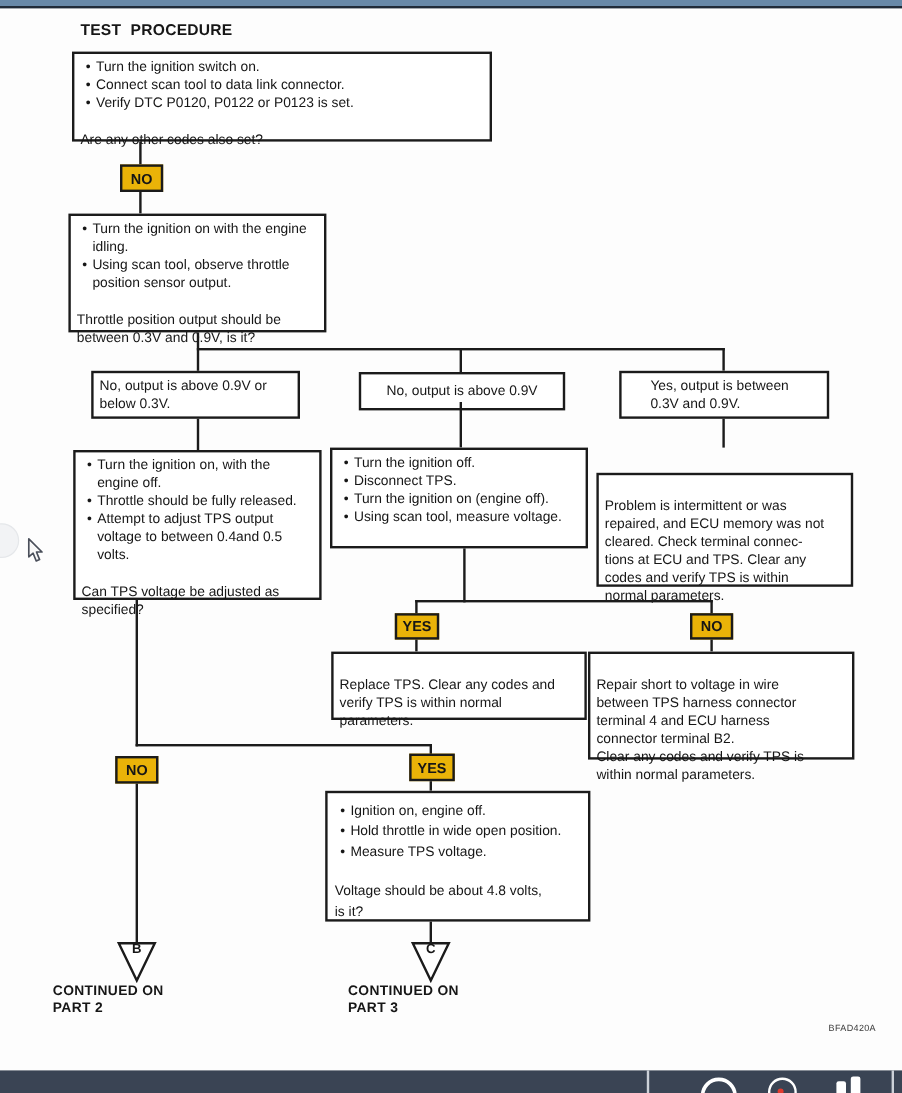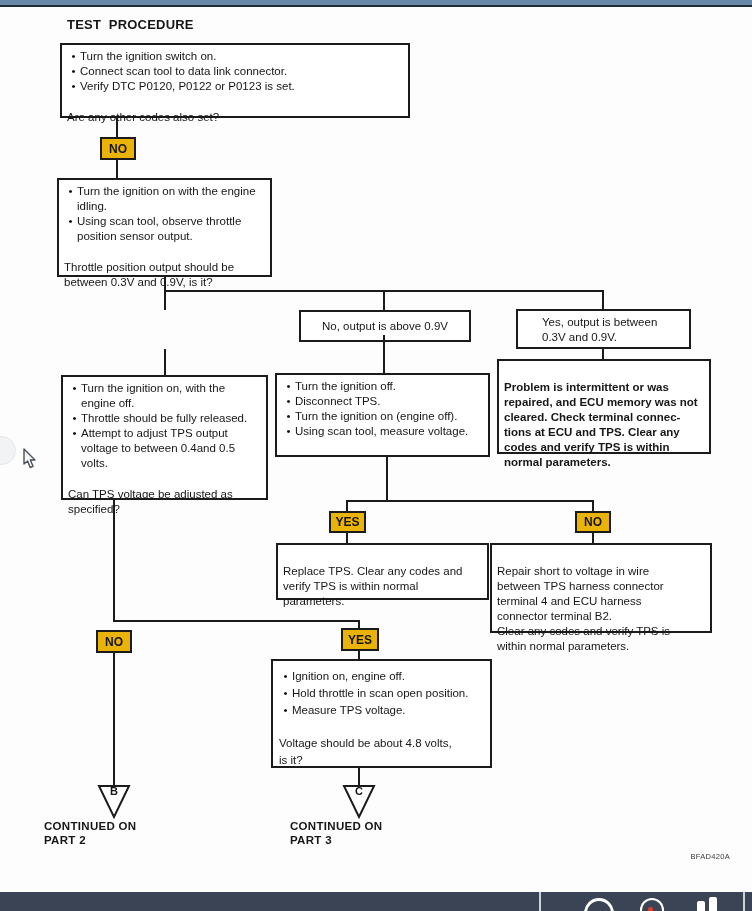--- a/index.html
+++ b/index.html
@@ -81,20 +81,23 @@
         <span>Using scan tool, observe throttle position sensor output.</span>
       </div>
     <div class="question">Throttle position output should be between 0.3V and 0.9V, is it?</div>
   </div>
 
   <div class="vline" style="left:164px;top:277px;height:33px;"></div>
   <div class="hline" style="left:164px;top:290px;width:440px;"></div>
   <div class="vline" style="left:383px;top:290px;height:21px;"></div>
   <div class="vline" style="left:602px;top:290px;height:19px;"></div>
 
+  <div class="box" style="left:76px;top:309px;width:174px;height:40px;">
+    <span>No, output is above 0.9V or below 0.3V.</span>
+  </div>
   <div class="box centered" style="left:299px;top:310px;width:172px;height:25px;padding:14px;">
     <span>No, output is above 0.9V</span>
   </div>
   <div class="box" style="left:516px;top:309px;width:175px;height:40px;padding-left:24px;">
     <span>Yes, output is between 0.3V and 0.9V.</span>
   </div>
 
   <div class="vline" style="left:164px;top:349px;height:26px;"></div>
   <div class="vline" style="left:383px;top:335px;height:38px;"></div>
   <div class="vline" style="left:602px;top:349px;height:24px;"></div>
@@ -127,21 +130,21 @@
     <div class="bullet">
         <span class="marker">•</span>
         <span>Turn the ignition on (engine off).</span>
       </div>
     <div class="bullet">
         <span class="marker">•</span>
         <span>Using scan tool, measure voltage.</span>
       </div>
   </div>
 
-  <div class="box preline" style="left:497px;top:359px;width:214px;height:95px;font-weight:bold;">
+  <div class="box preline" style="left:497px;top:394px;width:214px;height:95px;">
     <span>Problem is intermittent or was
 repaired, and ECU memory was not
 cleared. Check terminal connec-
 tions at ECU and TPS. Clear any
 codes and verify TPS is within
 normal parameters.</span>
   </div>
 
   <div class="vline" style="left:386px;top:457px;height:45px;"></div>
   <div class="hline" style="left:346px;top:500px;width:248px;"></div>
@@ -186,21 +189,21 @@
   <div class="vline" style="left:113px;top:653px;height:132px;"></div>
   <div class="vline" style="left:358px;top:651px;height:8px;"></div>
 
   <div class="box" style="left:271px;top:659px;width:221px;height:109px;padding:7px 6px;line-height:17px;">
     <div class="bullet">
         <span class="marker">•</span>
         <span>Ignition on, engine off.</span>
       </div>
     <div class="bullet">
         <span class="marker">•</span>
-        <span>Hold throttle in scan open position.</span>
+        <span>Hold throttle in wide open position.</span>
       </div>
     <div class="bullet">
         <span class="marker">•</span>
         <span>Measure TPS voltage.</span>
       </div>
     <div class="question preline">Voltage should be about 4.8 volts,
 is it?</div>
   </div>
 
   <div class="vline" style="left:358px;top:768px;height:17px;"></div>

